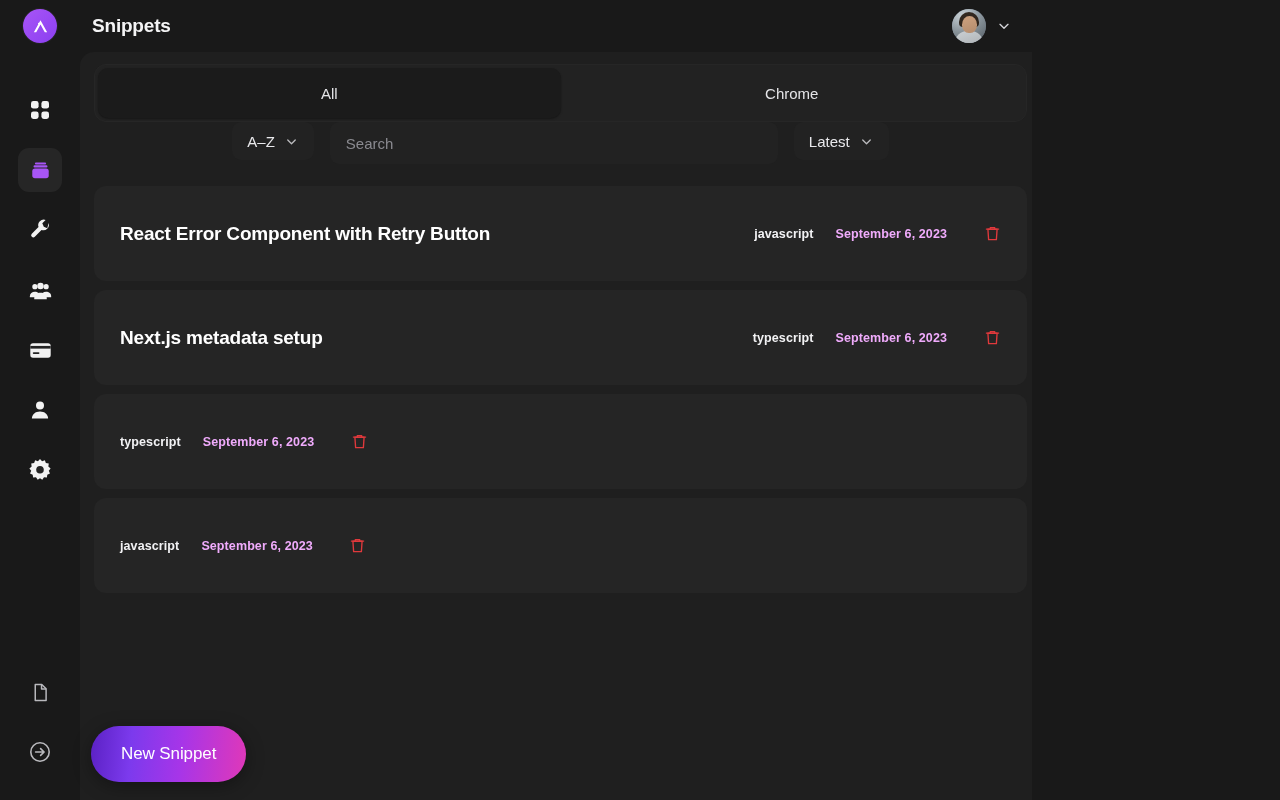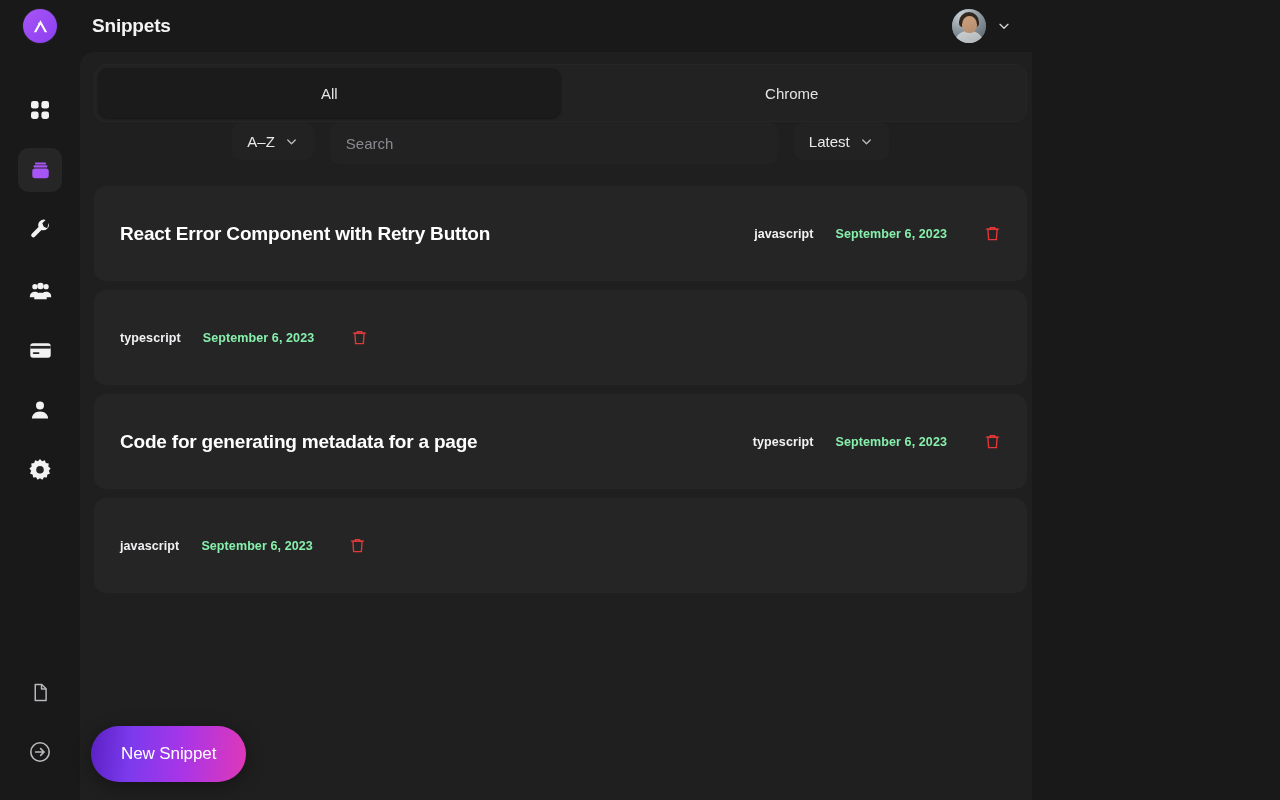--- a/index.html
+++ b/index.html
@@ -277,21 +277,21 @@
   }
   .snippet-lang {
     font-size: 12.5px;
     font-weight: 700;
     color: #f2f2f4;
     letter-spacing: 0.1px;
   }
   .snippet-date {
     font-size: 12.5px;
     font-weight: 700;
-    color: #86efac;
+    color: #f0abfc;
     letter-spacing: 0.1px;
     white-space: nowrap;
   }
   .delete-btn {
     width: 26px;
     height: 26px;
     display: flex;
     align-items: center;
     justify-content: center;
     background: none;
@@ -473,35 +473,35 @@
               <svg width="19" height="19" viewBox="0 0 24 24" fill="none">
                 <path d="M4.3 6.4h15.4" stroke="#e0393c" stroke-width="1.7" stroke-linecap="round"></path>
                 <path d="M9.2 6.2V4.6h5.6v1.6" stroke="#e0393c" stroke-width="1.7" stroke-linecap="round" stroke-linejoin="round"></path>
                 <path d="M6.2 6.6h11.6l-0.9 13.1H7.1z" stroke="#e0393c" stroke-width="1.7" stroke-linejoin="round"></path>
               </svg>
             </button>
           </div>
         </div>
 
         <div class="snippet-row">
+          <div class="snippet-title">Next.js metadata setup</div>
           <div class="snippet-meta">
             <span class="snippet-lang">typescript</span>
             <span class="snippet-date">September 6, 2023</span>
             <button class="delete-btn">
               <svg width="19" height="19" viewBox="0 0 24 24" fill="none">
                 <path d="M4.3 6.4h15.4" stroke="#e0393c" stroke-width="1.7" stroke-linecap="round"></path>
                 <path d="M9.2 6.2V4.6h5.6v1.6" stroke="#e0393c" stroke-width="1.7" stroke-linecap="round" stroke-linejoin="round"></path>
                 <path d="M6.2 6.6h11.6l-0.9 13.1H7.1z" stroke="#e0393c" stroke-width="1.7" stroke-linejoin="round"></path>
               </svg>
             </button>
           </div>
         </div>
 
         <div class="snippet-row">
-          <div class="snippet-title">Code for generating metadata for a page</div>
           <div class="snippet-meta">
             <span class="snippet-lang">typescript</span>
             <span class="snippet-date">September 6, 2023</span>
             <button class="delete-btn">
               <svg width="19" height="19" viewBox="0 0 24 24" fill="none">
                 <path d="M4.3 6.4h15.4" stroke="#e0393c" stroke-width="1.7" stroke-linecap="round"></path>
                 <path d="M9.2 6.2V4.6h5.6v1.6" stroke="#e0393c" stroke-width="1.7" stroke-linecap="round" stroke-linejoin="round"></path>
                 <path d="M6.2 6.6h11.6l-0.9 13.1H7.1z" stroke="#e0393c" stroke-width="1.7" stroke-linejoin="round"></path>
               </svg>
             </button>

